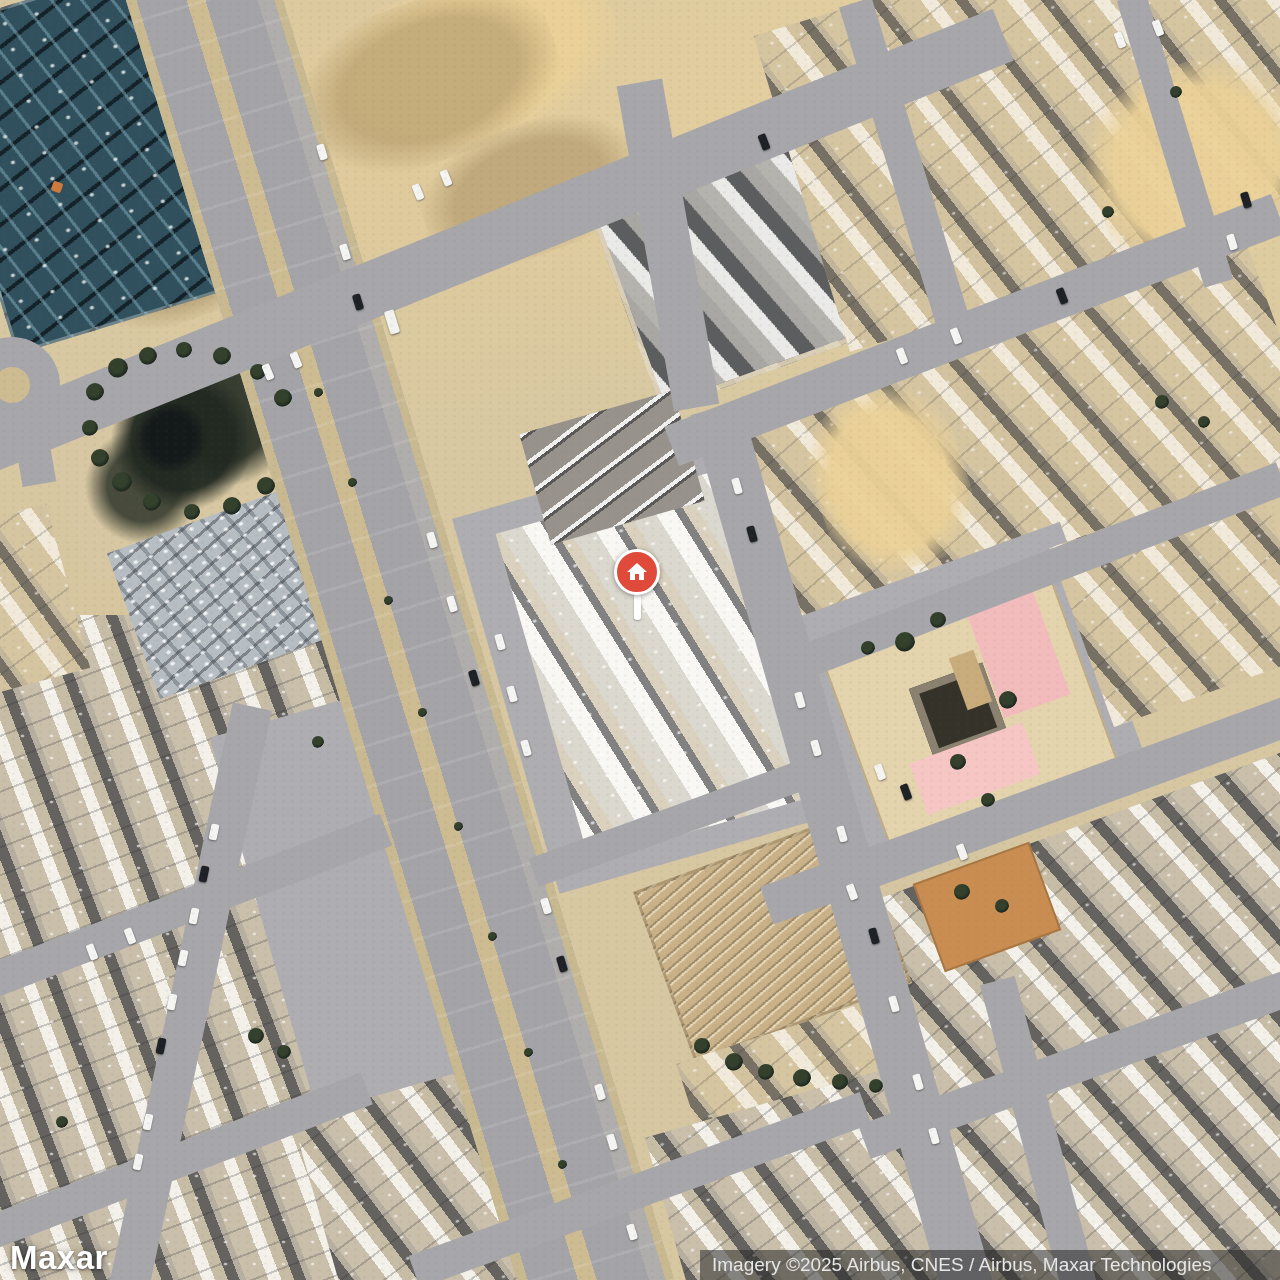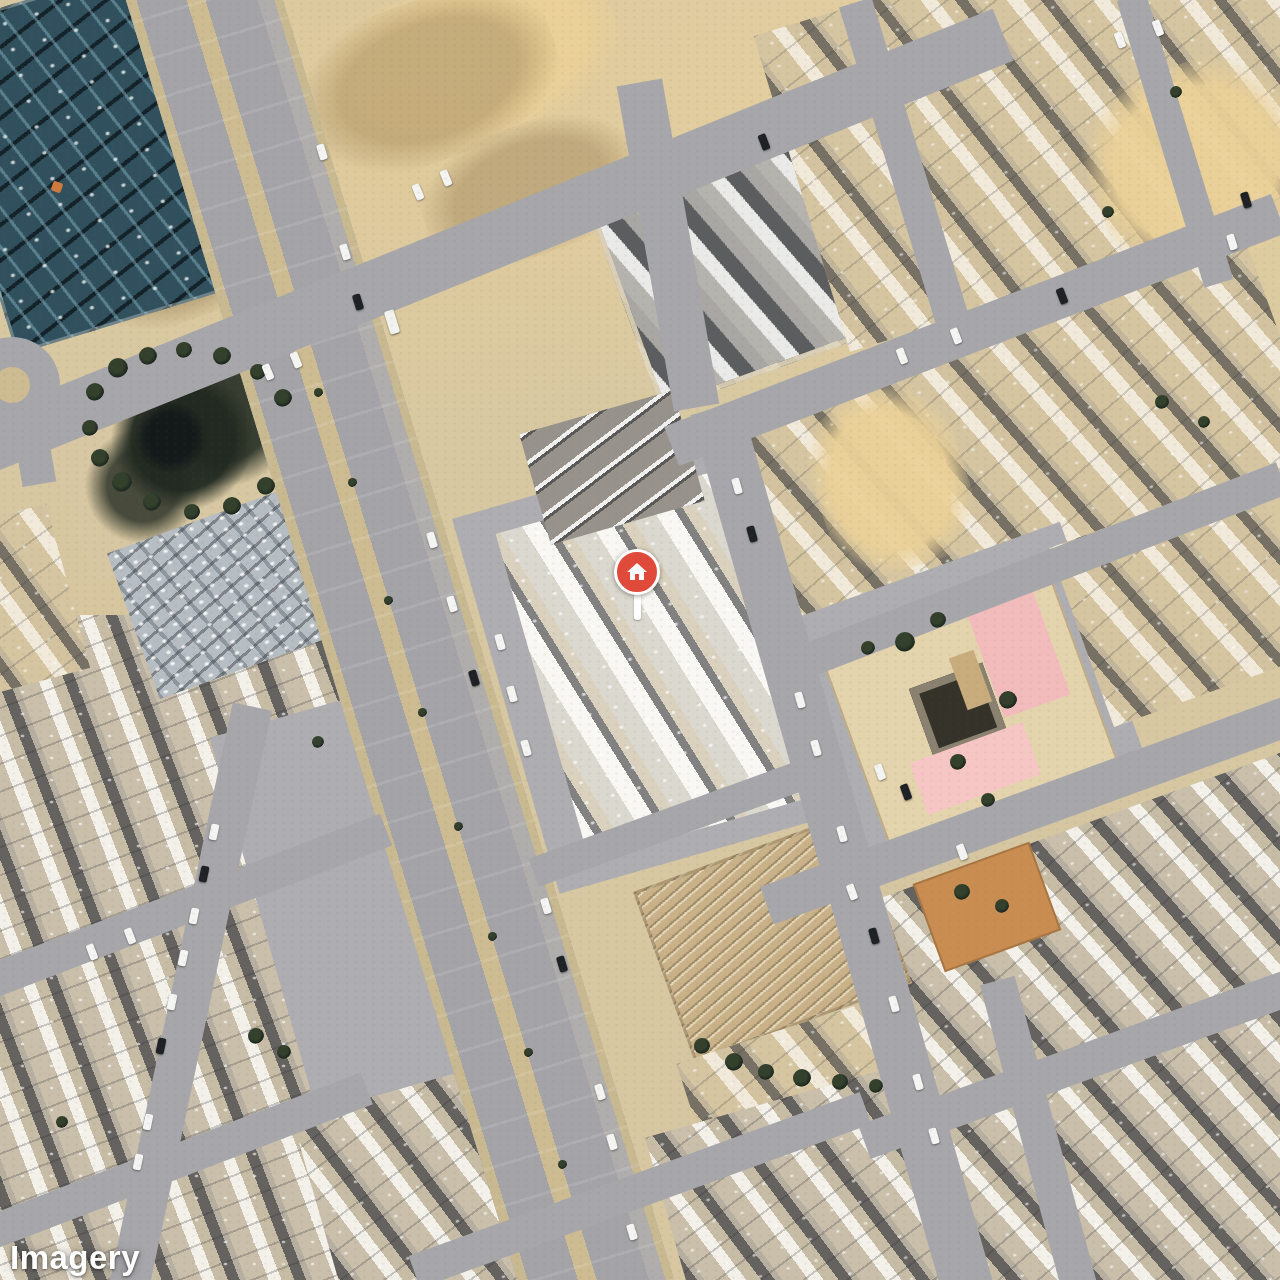--- a/index.html
+++ b/index.html
@@ -307,15 +307,18 @@
 
   <div class="marker" style="left: 637px; top: 572px;">
     <div class="marker-stem"></div>
     <div class="marker-circle" style="background: rgb(224, 74, 59);">
       <svg viewBox="0 0 24 24">
         <path d="M10 20v-6h4v6h5v-8h3L12 3 2 12h3v8z"></path>
       </svg>
     </div>
   </div>
 
-  <div class="google-logo">Imagery</div>
+  <div class="google-logo">Maxar</div>
+  <div class="attribution">
+    <span>Imagery ©2025 Airbus, CNES / Airbus, Maxar Technologies</span>
+  </div>
 
 </div>
 
 </body></html>

